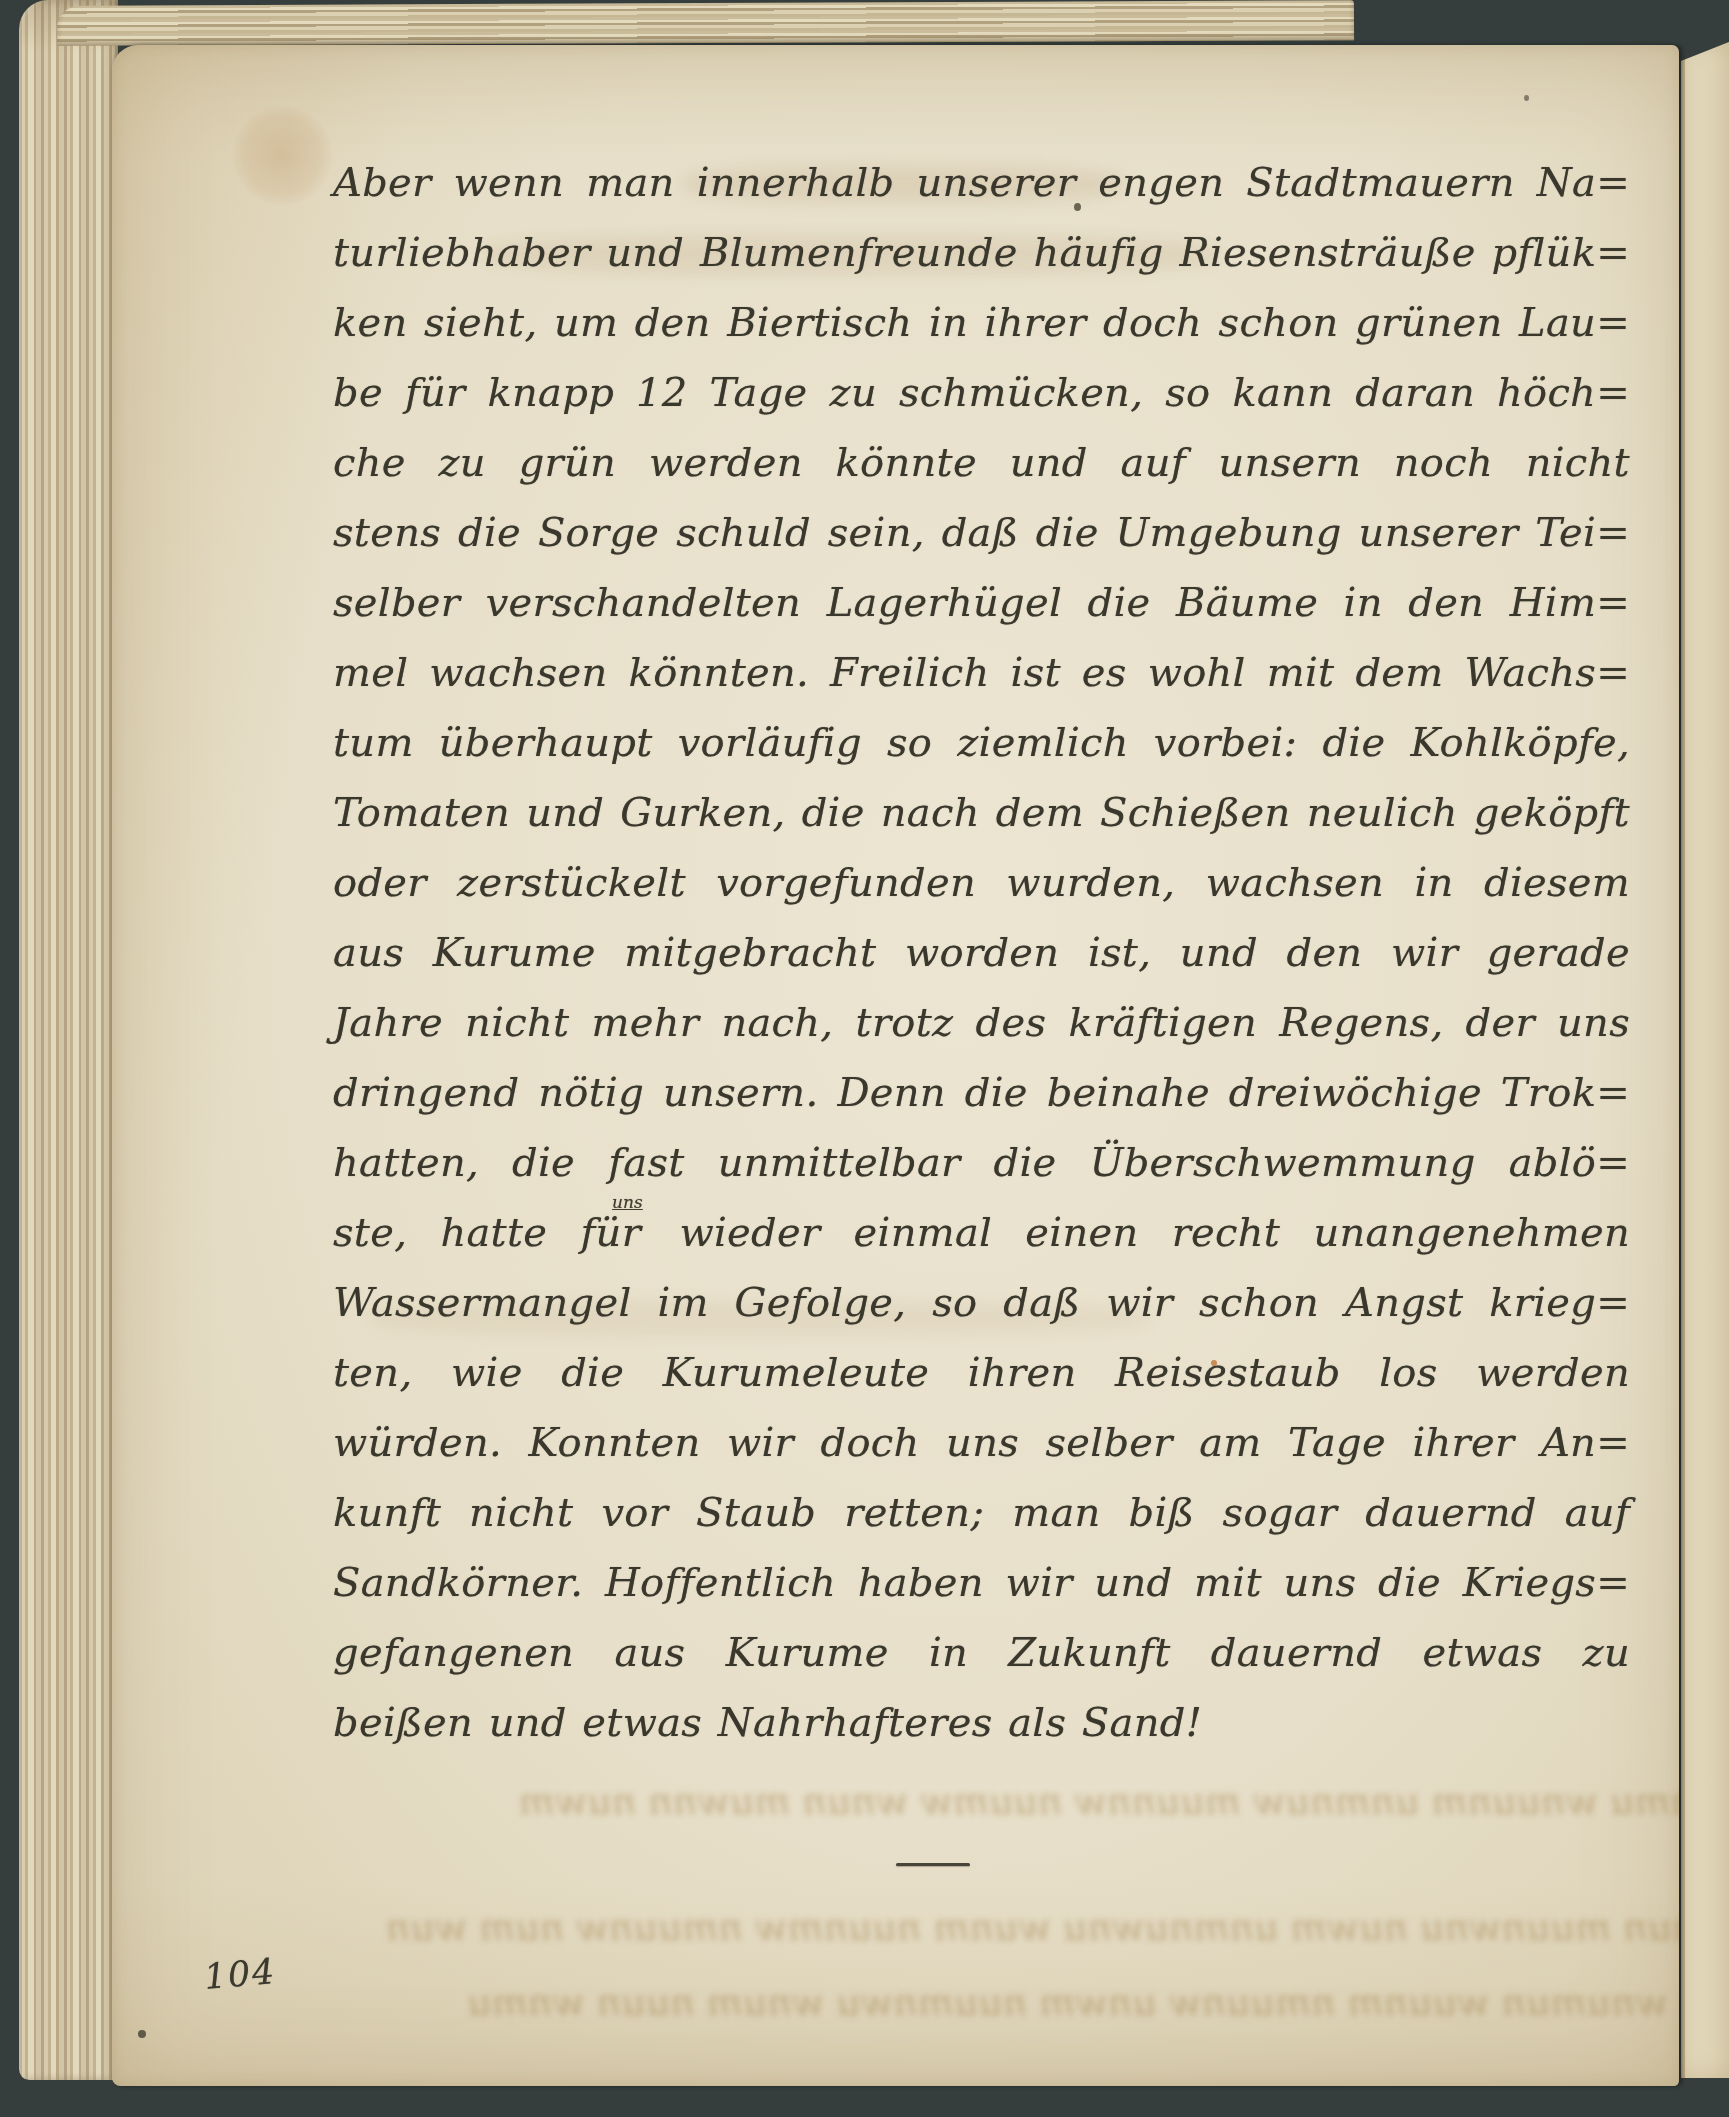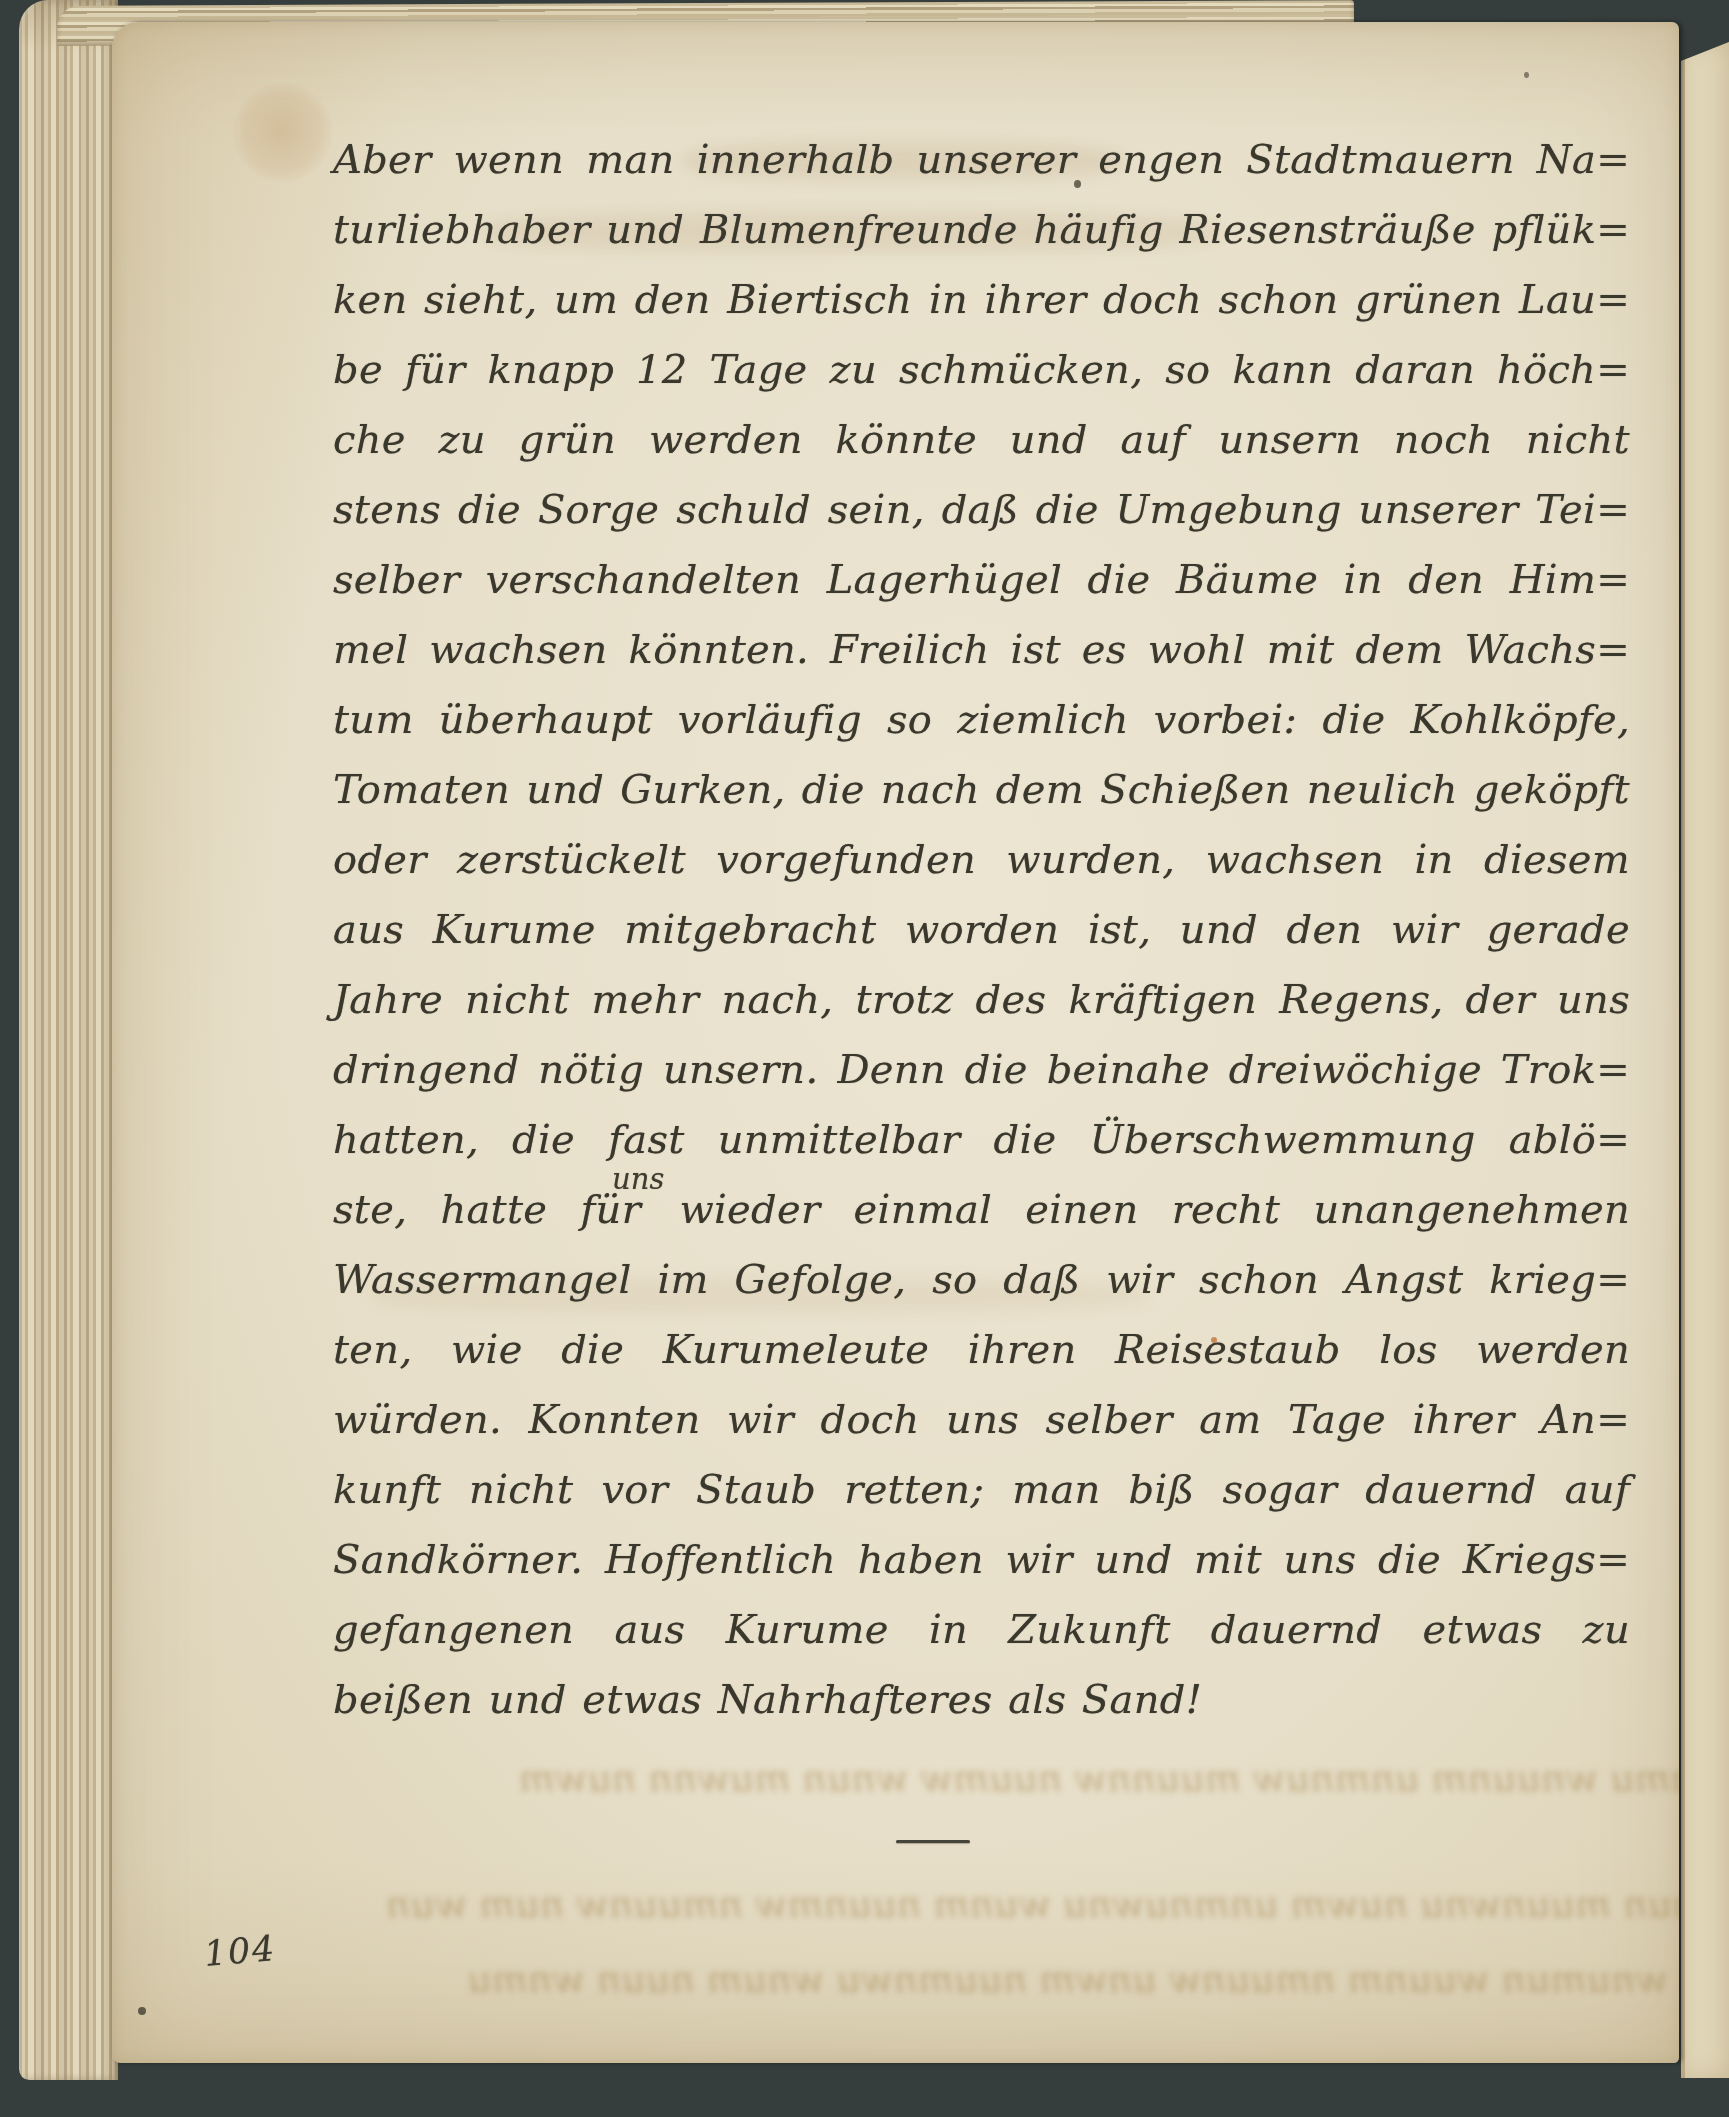--- a/index.html
+++ b/index.html
@@ -37,21 +37,21 @@
   
   .under-page{
     position:absolute;left:1681px;top:42px;width:48px;height:2036px;
     background:linear-gradient(90deg,#c3b390 0 3.5px,#e4dabd 3.5px,#ded2b3 100%);
     clip-path:polygon(0 19px,100% 0,100% 100%,0 100%);
     box-shadow:inset 0 0 26px rgba(150,125,80,.3);
   }
 
   
   .page{
-    position:absolute;left:112px;top:22px;width:1567px;height:2041px;
+    position:absolute;left:112px;top:45px;width:1567px;height:2041px;
     background:
       linear-gradient(100deg, rgba(200,178,132,.28), rgba(0,0,0,0) 16%),
       linear-gradient(0deg, rgba(188,168,122,.2), rgba(0,0,0,0) 10%),
       linear-gradient(180deg, rgba(188,168,122,.14), rgba(0,0,0,0) 6%),
       radial-gradient(ellipse at 54% 42%, #ece5d2 0%, #e7dfc9 55%, #dbd0b3 100%);
     border-radius:26px 7px 5.2px 8.6px;
     box-shadow:
       inset 0 0 95px rgba(150,124,78,.26),
       inset 0 0 14px rgba(150,124,78,.22),
       2.6px 0 4.3px rgba(0,0,0,.4);
@@ -70,22 +70,23 @@
   .hline{
     height:70px;line-height:70px;
     text-align:justify;text-align-last:justify;-moz-text-align-last:justify;
     white-space:normal;
     text-shadow:0 0 0.9px rgba(56,52,40,.55);
   }
   .hline.last{text-align-last:left;-moz-text-align-last:left;}
   .insert-anchor{position:relative;display:inline-block;width:5.2px;}
   .inserted-word{
     position:absolute;left:-29px;top:-55px;
-    font-size:29px;line-height:23px;letter-spacing:0;word-spacing:0;
+    font-size:17px;line-height:23px;letter-spacing:0;word-spacing:0;
     color:#3f3c30;
+    text-decoration:underline;
   }
 
   
   .divider{
     position:absolute;left:784px;top:1818px;width:74px;height:2.6px;
     background:#47443a;border-radius:1.7px;
     box-shadow:0 0.9px 0.9px rgba(70,64,48,.35);
   }
 
   

